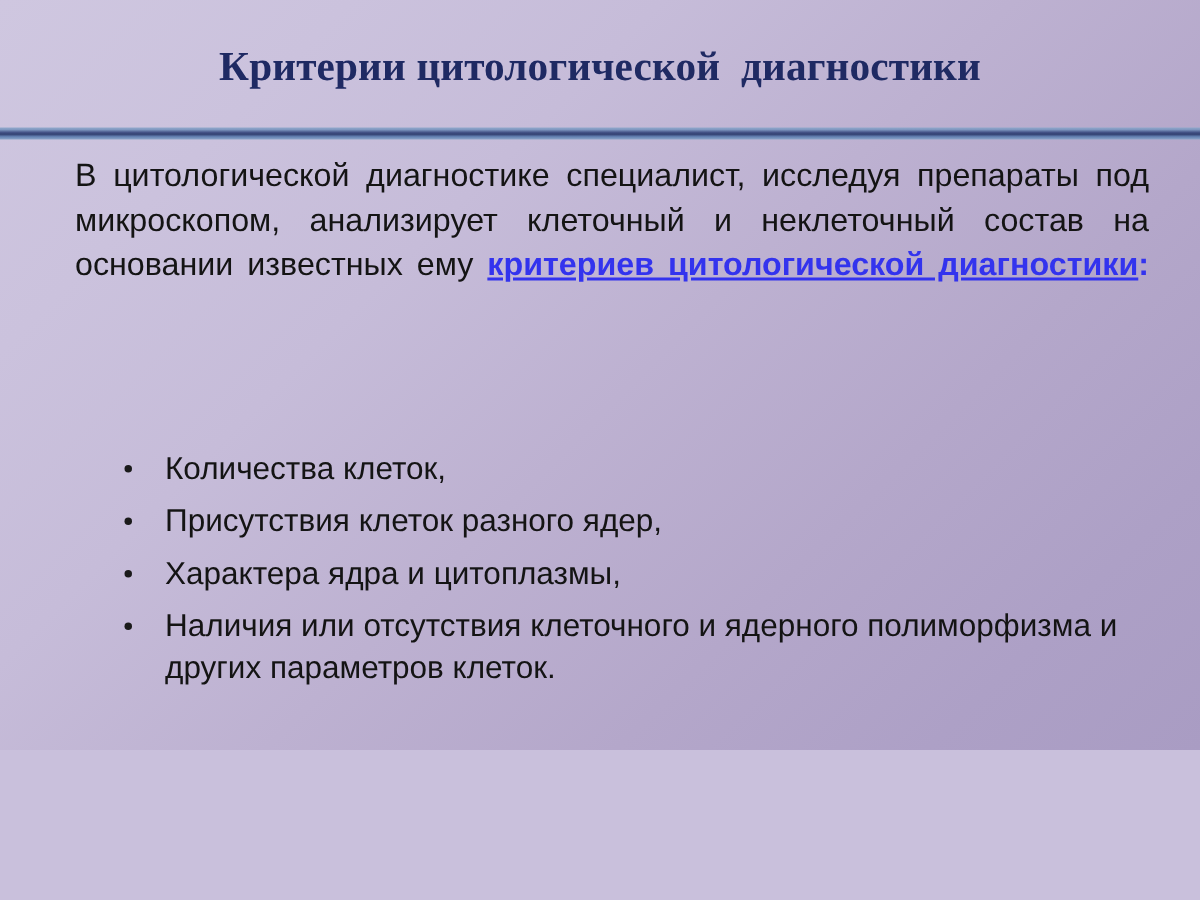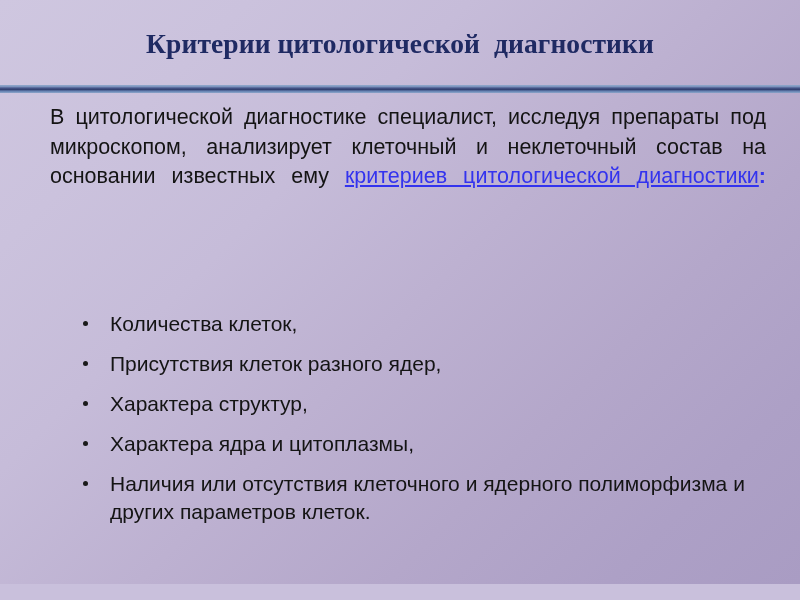--- a/index.html
+++ b/index.html
@@ -11,21 +11,21 @@
     width: 800px;
     height: 600px;
     overflow: hidden;
     font-family: "Liberation Sans", sans-serif;
     background: #c9c0dc;
   }
 
   .slide {
     position: relative;
     width: 800px;
-    height: 584px;
+    height: 500px;
     box-sizing: border-box;
     background:
       linear-gradient(135deg,
         #cfc7e0 0%,
         #cbc2dd 18%,
         #c6bcd9 34%,
         #bdb1d1 52%,
         #b4a7ca 70%,
         #ada0c6 86%,
         #a99cc3 100%);
@@ -101,42 +101,42 @@
   }
   .para-2::after {
     content: "";
     display: inline-block;
     width: 100%;
   }
 
   .link {
     color: #3333ee;
     text-decoration: underline;
-    font-weight: 400;
+    font-weight: 700;
   }
   .link-colon {
     color: #3333ee;
     font-weight: 600;
   }
 
   
   .bullet-list {
     position: absolute;
     left: 78px;
     top: 298px;
     width: 700px;
     margin: 0;
     padding: 0;
     list-style: none;
   }
 
   .bullet-item {
     position: relative;
     padding-left: 32px;
-    margin: 12px 0 7px 0;
+    margin: 1px 0 7px 0;
     color: #141414;
     font-size: 21px;
     line-height: 28px;
   }
 
   .bullet-item .dot {
     position: absolute;
     left: 5px;
     top: 11px;
     width: 5px;
@@ -175,24 +175,20 @@
       <span class="dot"></span>
       <span class="bullet-text">Количества клеток,</span>
     </li>
 
     <li class="bullet-item">
       <span class="dot"></span>
       <span class="bullet-text">Присутствия клеток разного ядер,</span>
     </li>
 
 
-    <li class="bullet-item">
-      <span class="dot"></span>
-      <span class="bullet-text">Характера структур,</span>
-    </li>
 
 
     <li class="bullet-item">
       <span class="dot"></span>
       <span class="bullet-text">Характера ядра и цитоплазмы,</span>
     </li>
 
 
     <li class="bullet-item">
       <span class="dot"></span>

